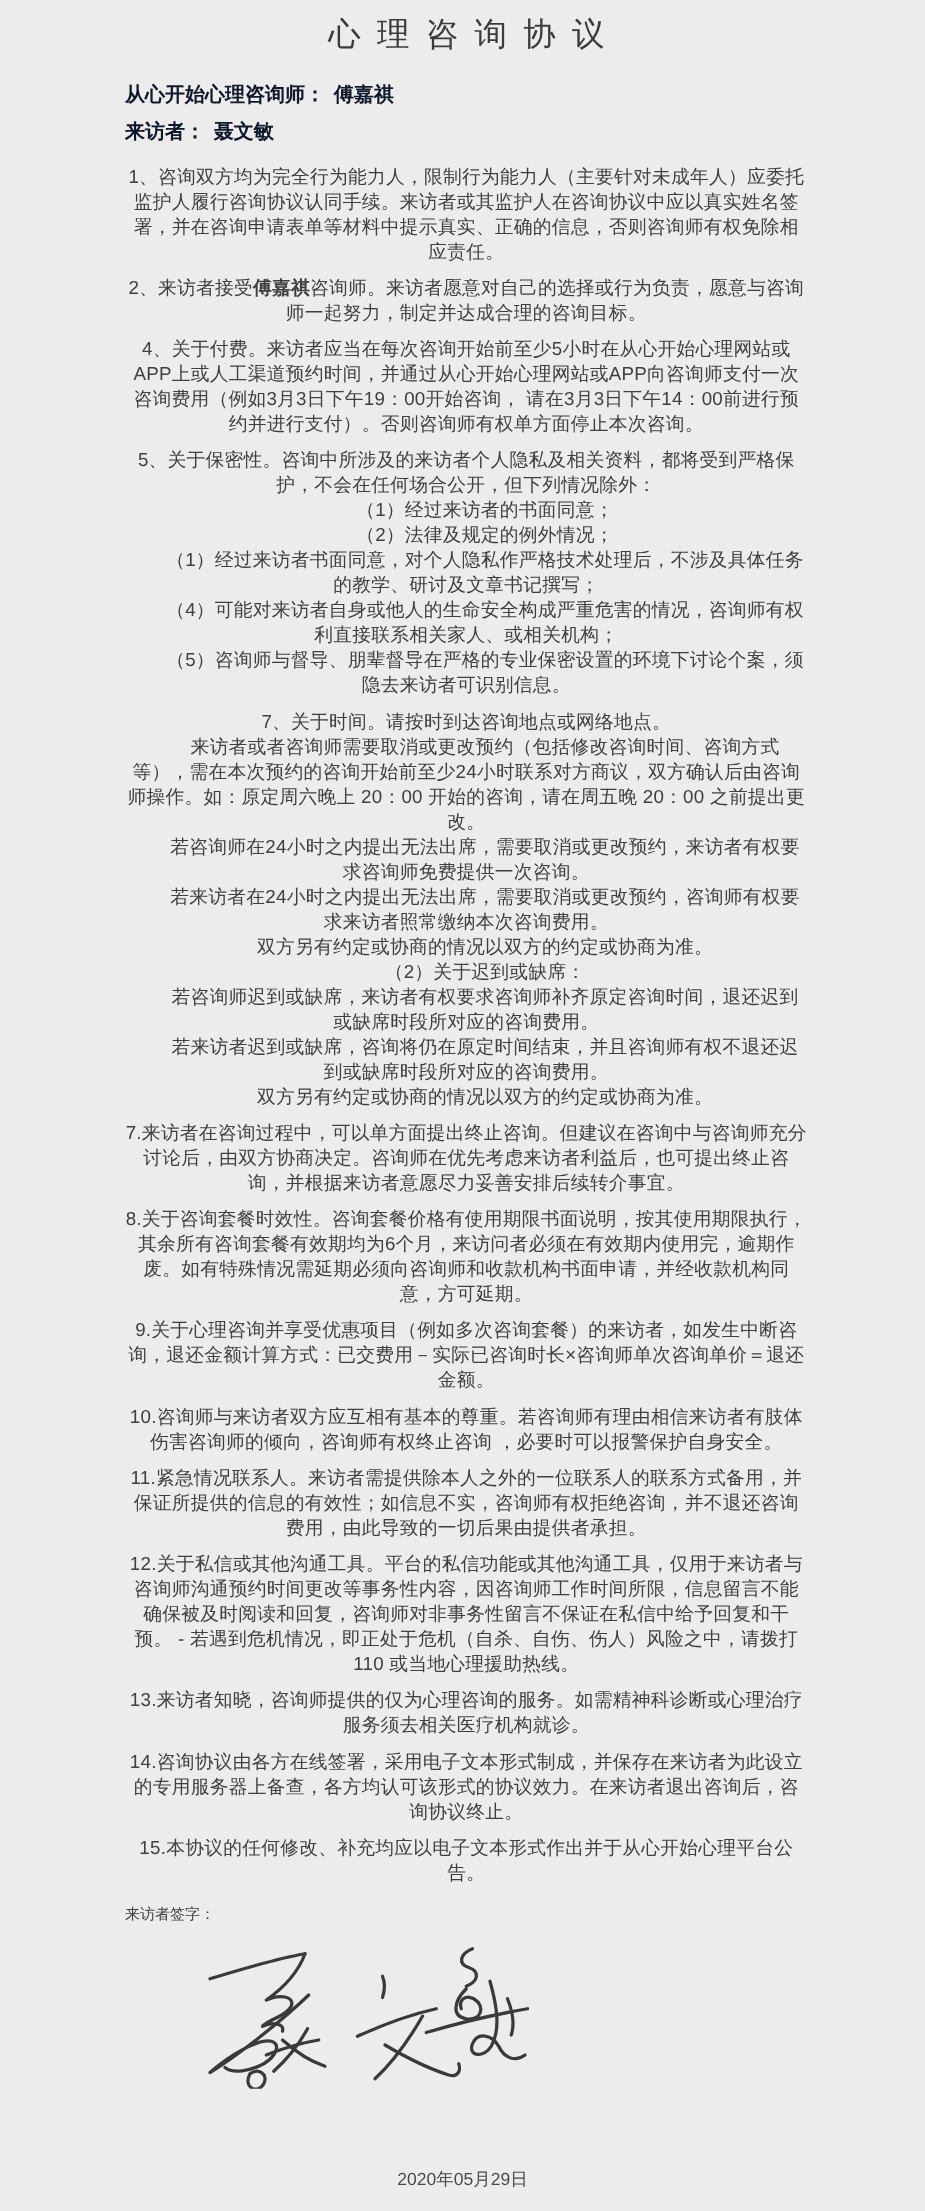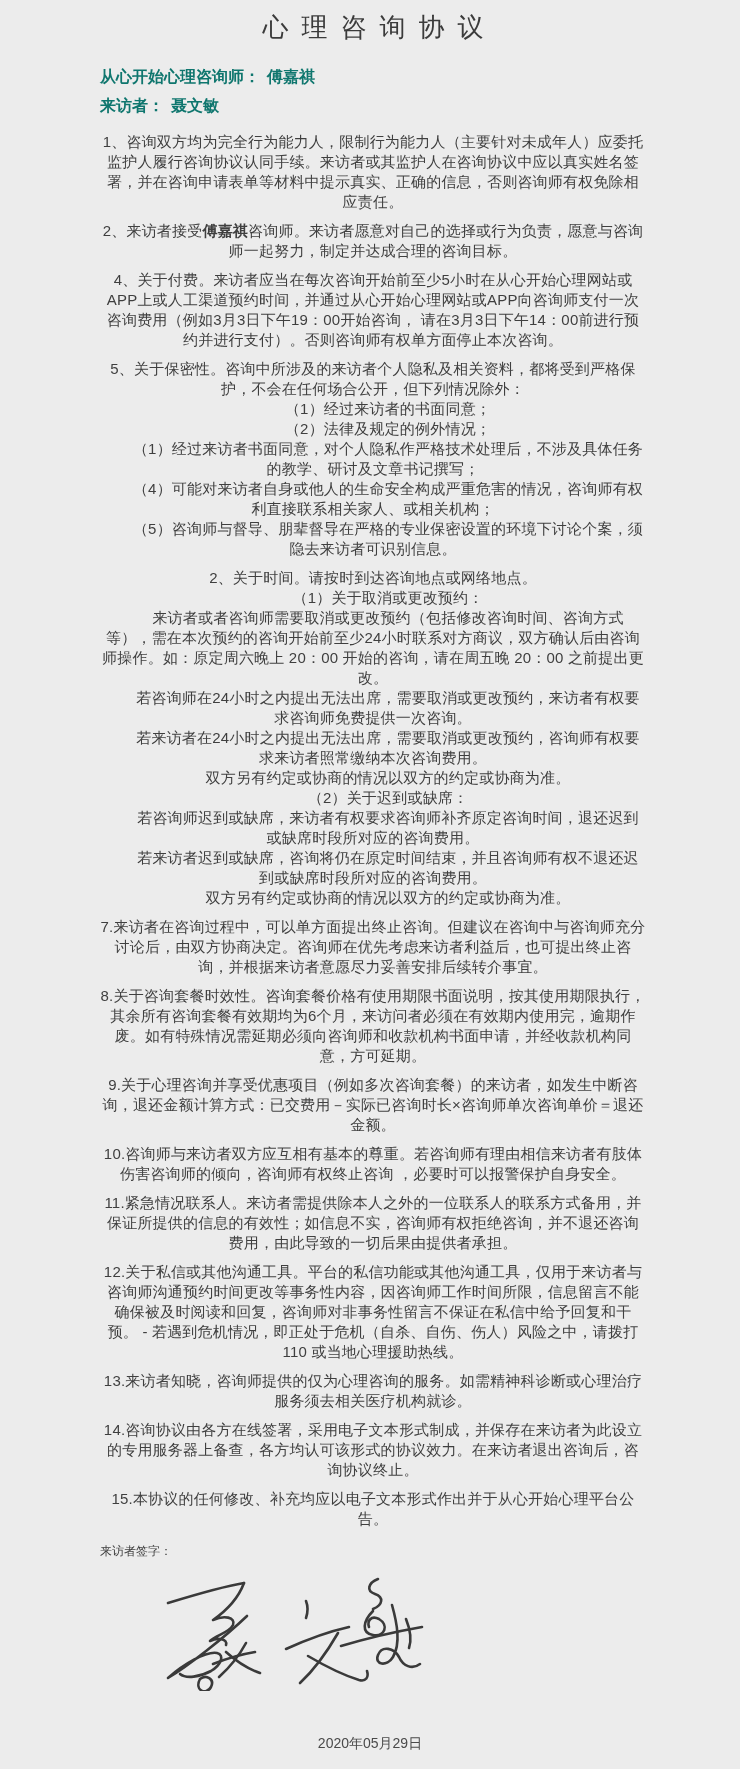--- a/index.html
+++ b/index.html
@@ -26,21 +26,21 @@
     text-align:center;
     letter-spacing:13px;
     padding-left:13px; 
     margin:4px 0 22px;
   }
   .meta{
     font-size:16px;
     font-weight:700;
     line-height:20px;
     margin:0 0 9px;
-    color:#0f766e;
+    color:#0f172a;
   }
   .meta .name{margin-left:7px;}
   .clauses{margin-top:16px;text-align:center;}
   .clause{margin:0 0 9px;}
   .para{
     font-size:15px;
     line-height:20px;
     margin:0;
     letter-spacing:0.2px;
   }
@@ -97,22 +97,21 @@
       </div>
       <div class="clause">
         <p class="para"><span>5、关于保密性。咨询中所涉及的来访者个人隐私及相关资料，都将受到严格保护，不会在任何场合公开，但下列情况除外：</span></p>
         <p class="para indent"><span>（1）经过来访者的书面同意；</span></p>
         <p class="para indent"><span>（2）法律及规定的例外情况；</span></p>
         <p class="para indent"><span>（1）经过来访者书面同意，对个人隐私作严格技术处理后，不涉及具体任务的教学、研讨及文章书记撰写；</span></p>
         <p class="para indent"><span>（4）可能对来访者自身或他人的生命安全构成严重危害的情况，咨询师有权利直接联系相关家人、或相关机构；</span></p>
         <p class="para indent"><span>（5）咨询师与督导、朋辈督导在严格的专业保密设置的环境下讨论个案，须隐去来访者可识别信息。</span></p>
       </div>
       <div class="clause">
-        <p class="para"><span>2、关于时间。请按时到达咨询地点或网络地点。</span></p>
-        <p class="para indent"><span>（1）关于取消或更改预约：</span></p>
+        <p class="para"><span>7、关于时间。请按时到达咨询地点或网络地点。</span></p>
         <p class="para indent"><span>来访者或者咨询师需要取消或更改预约（包括修改咨询时间、咨询方式等），需在本次预约的咨询开始前至少24小时联系对方商议，双方确认后由咨询师操作。如：原定周六晚上 20：00 开始的咨询，请在周五晚 20：00 之前提出更改。</span></p>
         <p class="para indent"><span>若咨询师在24小时之内提出无法出席，需要取消或更改预约，来访者有权要求咨询师免费提供一次咨询。</span></p>
         <p class="para indent"><span>若来访者在24小时之内提出无法出席，需要取消或更改预约，咨询师有权要求来访者照常缴纳本次咨询费用。</span></p>
         <p class="para indent"><span>双方另有约定或协商的情况以双方的约定或协商为准。</span></p>
         <p class="para indent"><span>（2）关于迟到或缺席：</span></p>
         <p class="para indent"><span>若咨询师迟到或缺席，来访者有权要求咨询师补齐原定咨询时间，退还迟到或缺席时段所对应的咨询费用。</span></p>
         <p class="para indent"><span>若来访者迟到或缺席，咨询将仍在原定时间结束，并且咨询师有权不退还迟到或缺席时段所对应的咨询费用。</span></p>
         <p class="para indent"><span>双方另有约定或协商的情况以双方的约定或协商为准。</span></p>
       </div>
       <div class="clause">

